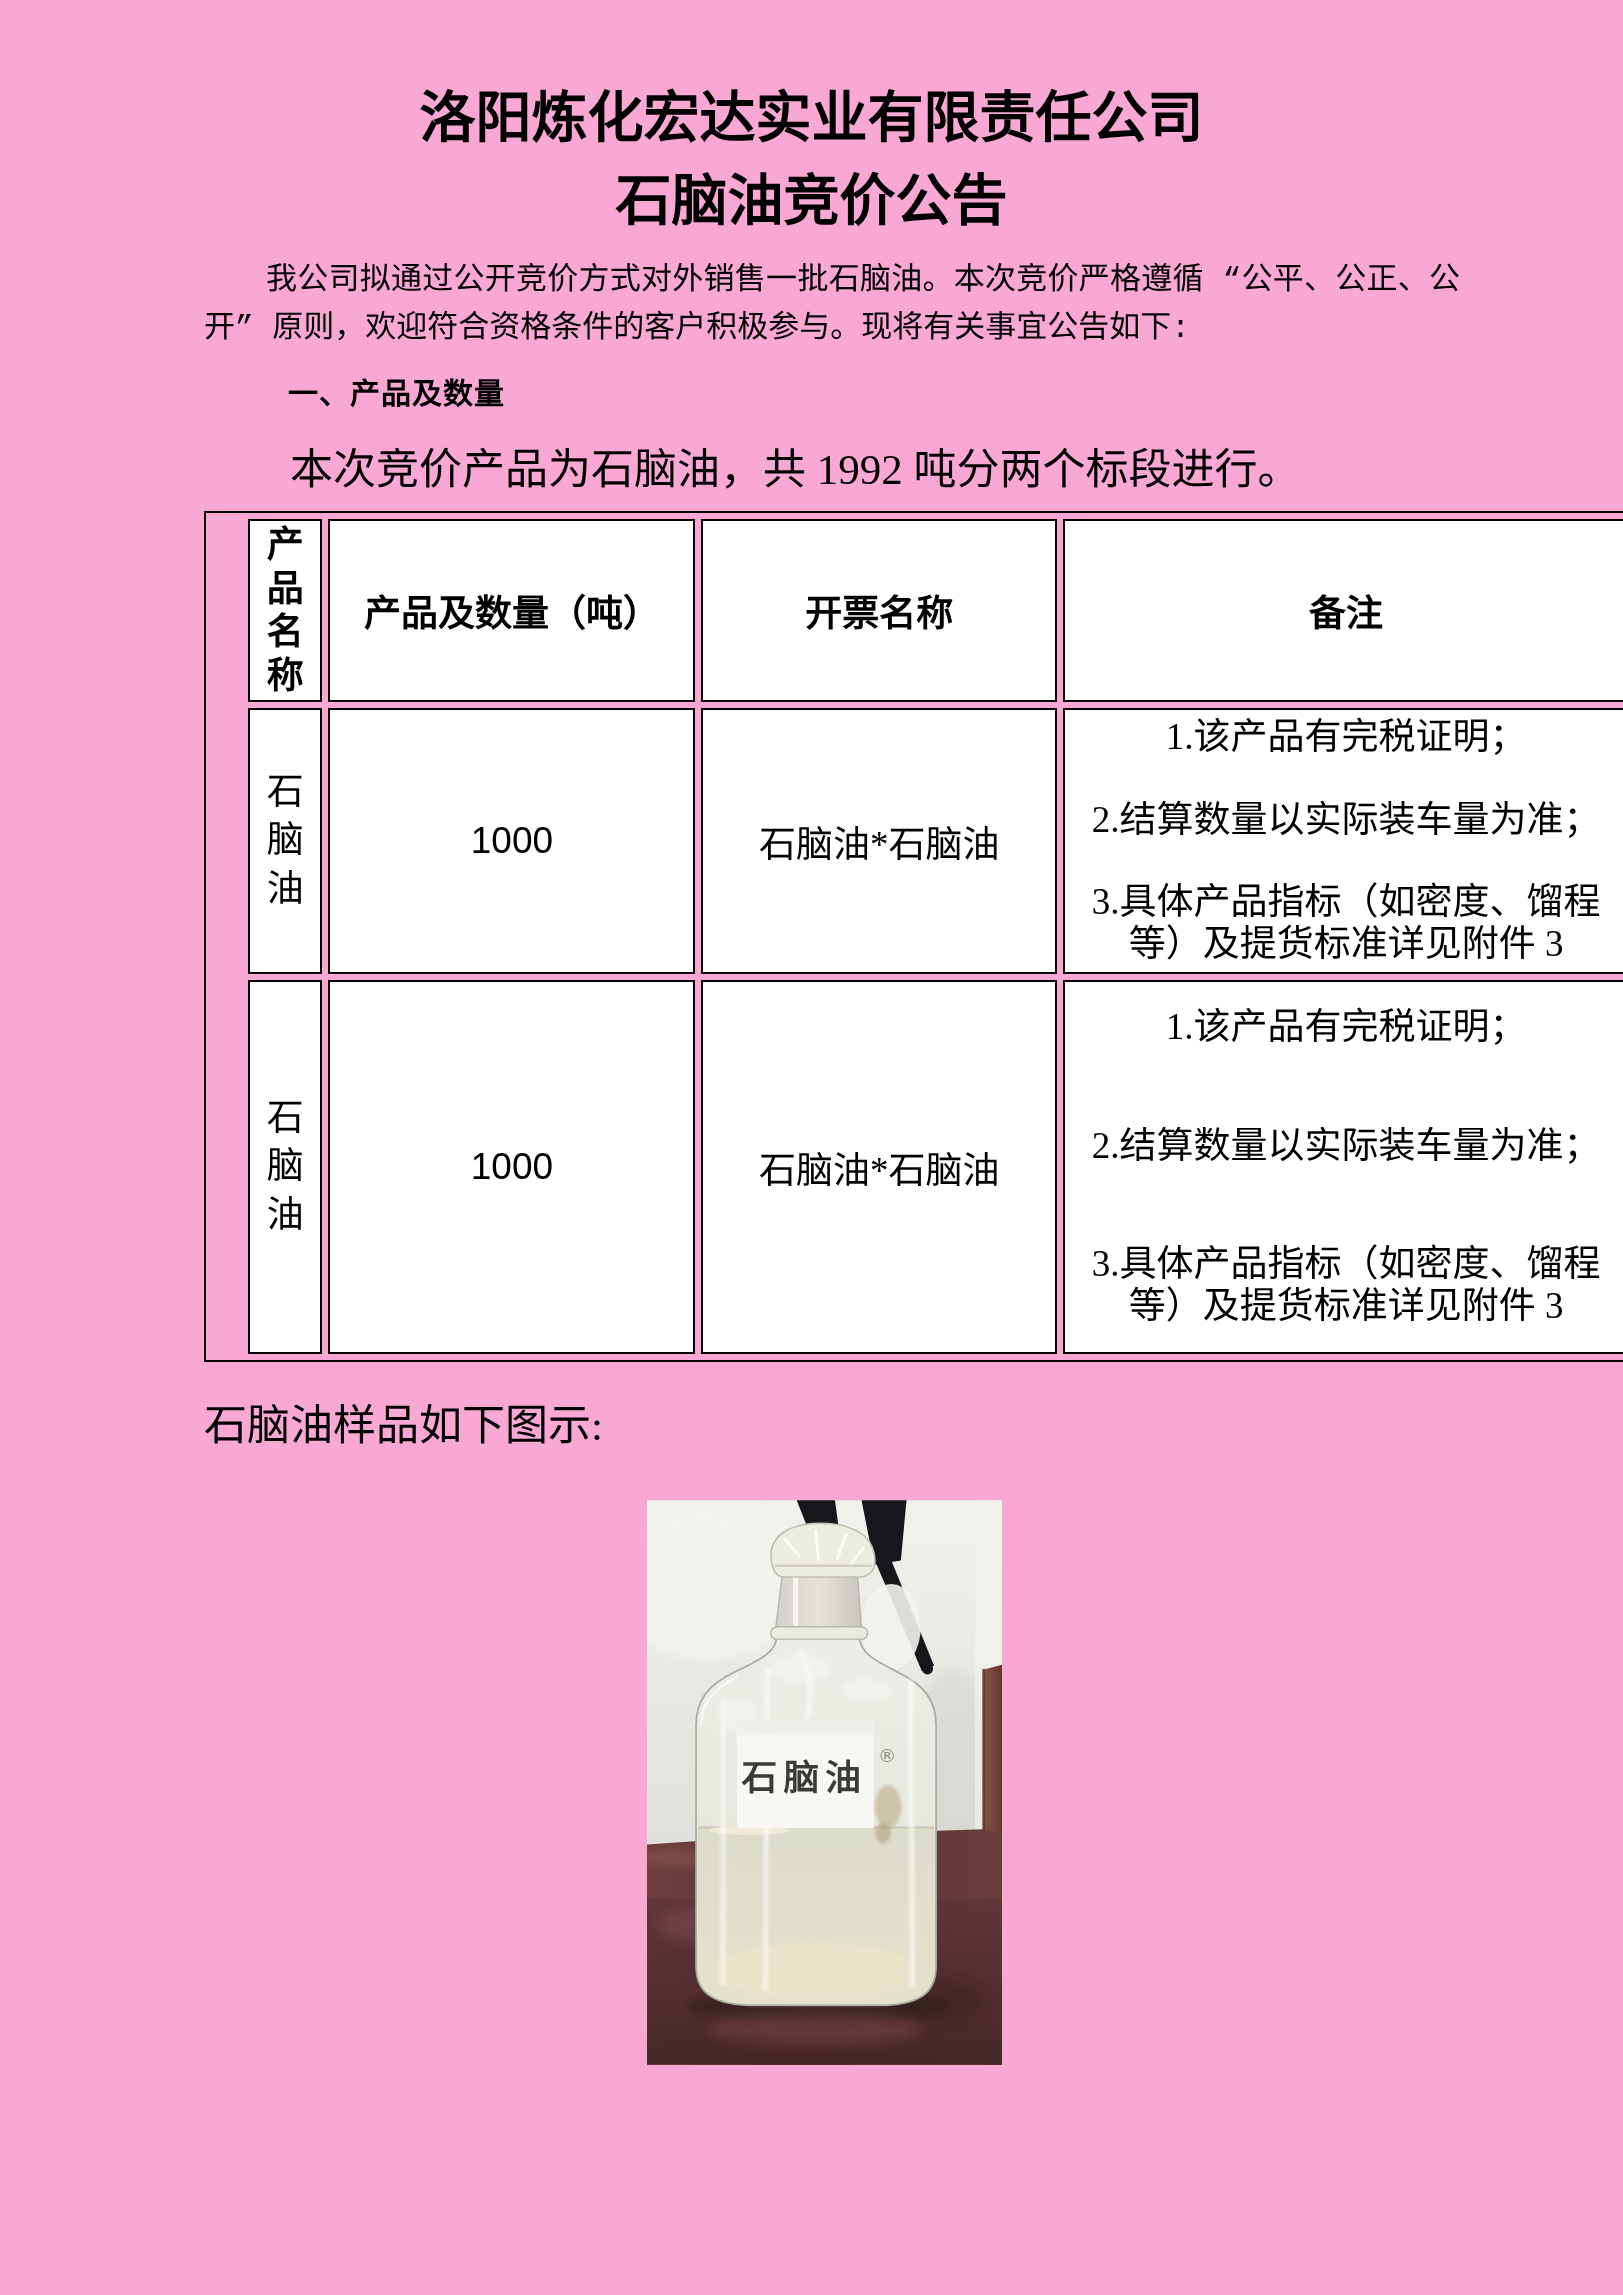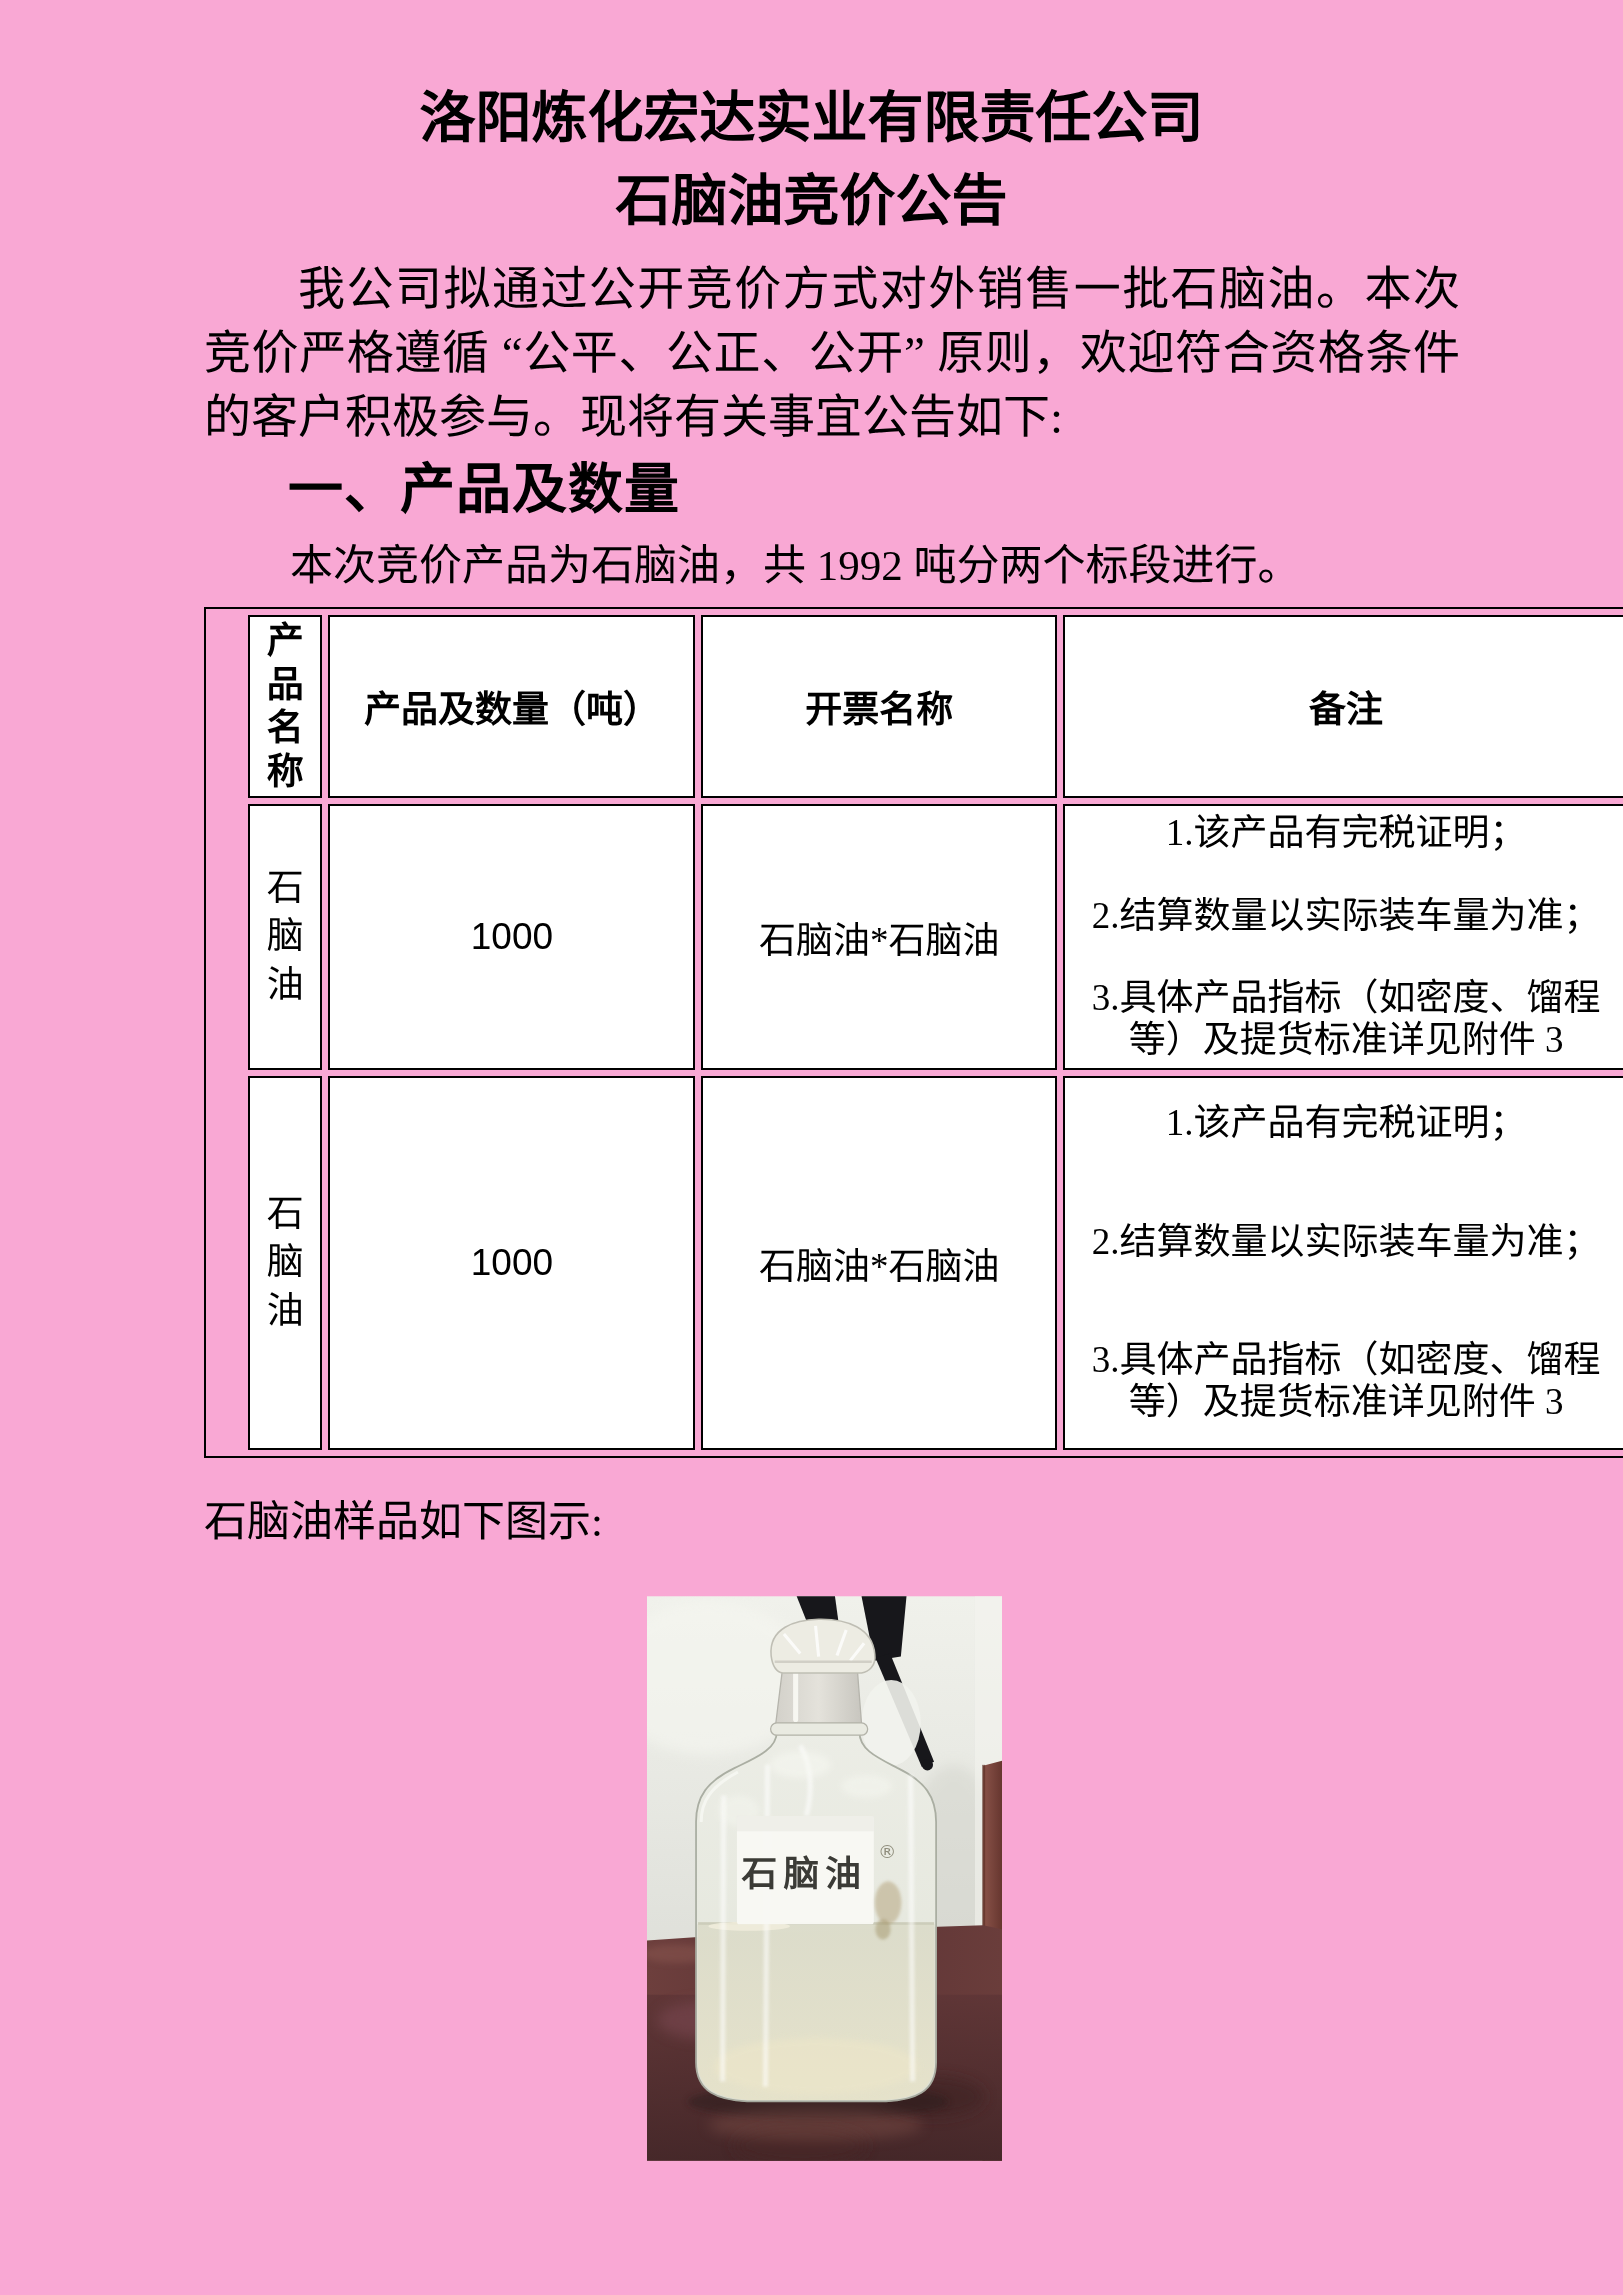--- a/index.html
+++ b/index.html
@@ -2,22 +2,22 @@
 <html lang="zh-CN" style="font-size:8.2px"><head>
 <meta charset="utf-8">
 <style>
   html,body{margin:0;padding:0;background:#ffffff;}
   body{width:1623px;height:2295px;}
   .page{
     position:relative;width:1623px;height:2295px;background:#f9a8d4;
     color:#000;font-family:"Liberation Serif","DejaVu Serif",serif;overflow:hidden;
   }
   .titles{padding-top:77px;text-align:center;font-weight:bold;font-size:56px;line-height:83px;}
-  .intro{margin:14.3px 163px 0 204px;font-size:47px;line-height:64px;text-align:justify;text-justify:inter-ideograph;text-indent:2em;}
-  .heading{margin:9.2px 0 0 288px;font-family:"Liberation Sans","DejaVu Sans",sans-serif;font-weight:bold;font-size:55px;line-height:63px;letter-spacing:1px;}
+  .intro{margin:14.3px 163px 0 204px;font-size:31px;line-height:48px;text-align:justify;text-justify:inter-ideograph;text-indent:2em;font-family:Liberation Mono, monospace;}
+  .heading{margin:9.2px 0 0 288px;font-family:"Liberation Sans","DejaVu Sans",sans-serif;font-weight:bold;font-size:30px;line-height:63px;letter-spacing:1px;}
   .lead{margin:8.2px 163px 0 204px;font-size:43px;line-height:72px;text-indent:2em;}
 
   table.products{
     margin:5.1px 0 0 204px;border-collapse:separate;border-spacing:6.6px;
     border:2.6px solid #000;width:1433px;table-layout:fixed;padding-left:36px;
   }
   table.products td{
     border:2px solid #000;box-sizing:border-box;vertical-align:middle;
     text-align:center;font-size:37px;padding:0;background:#fff;
   }

